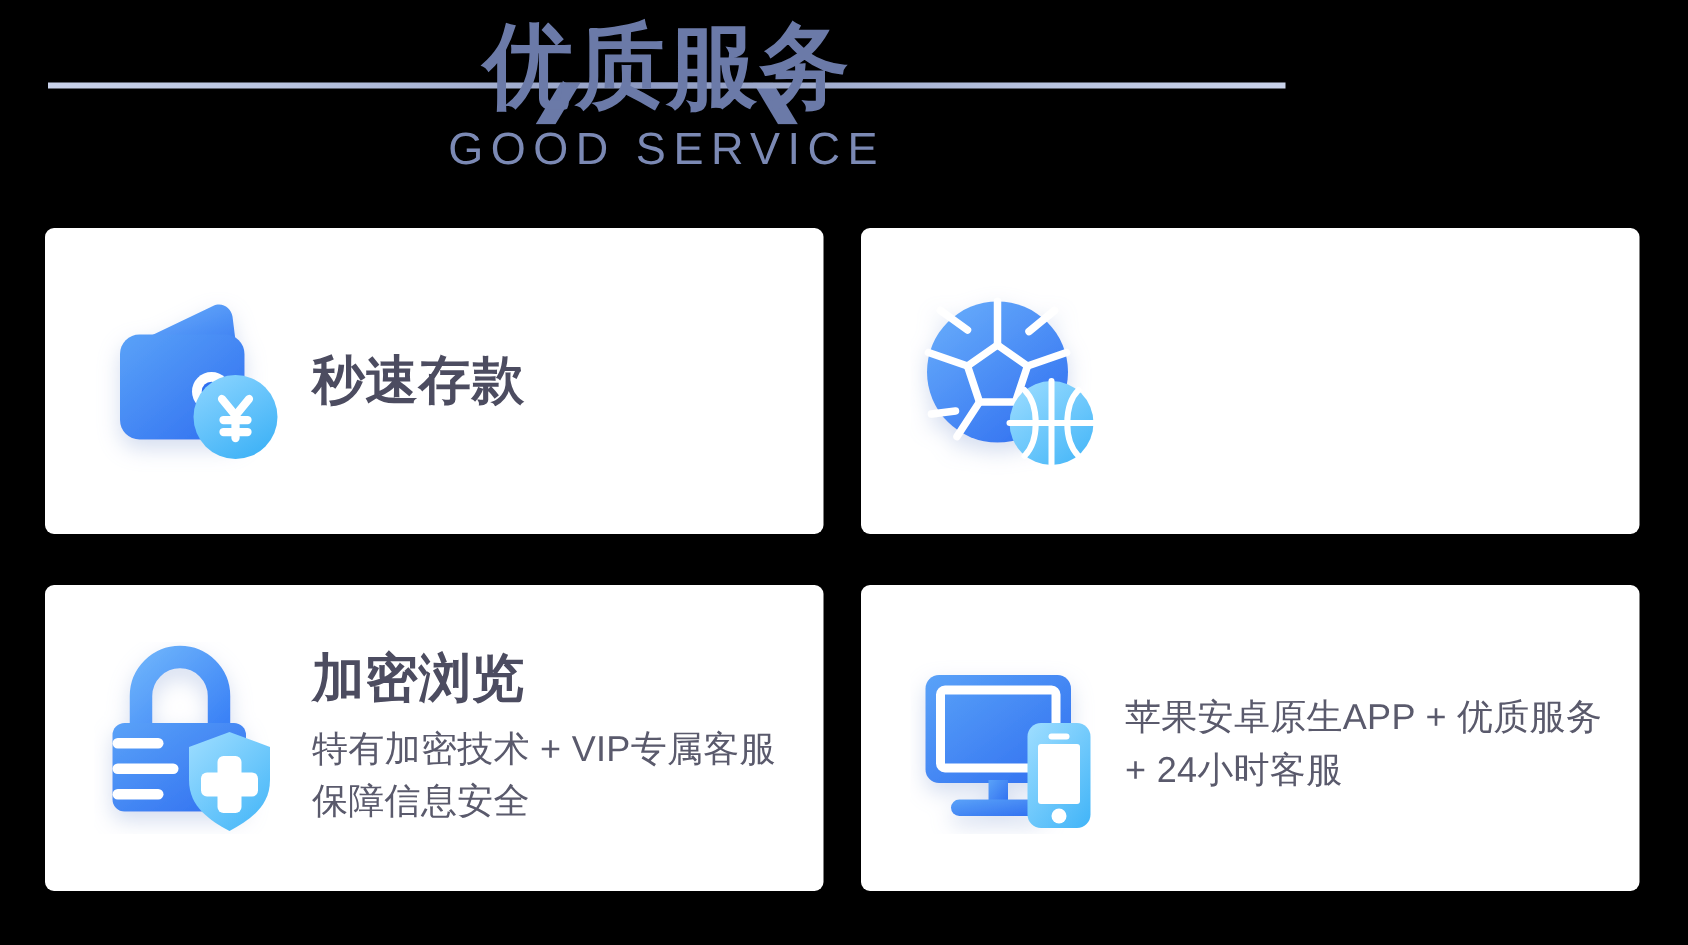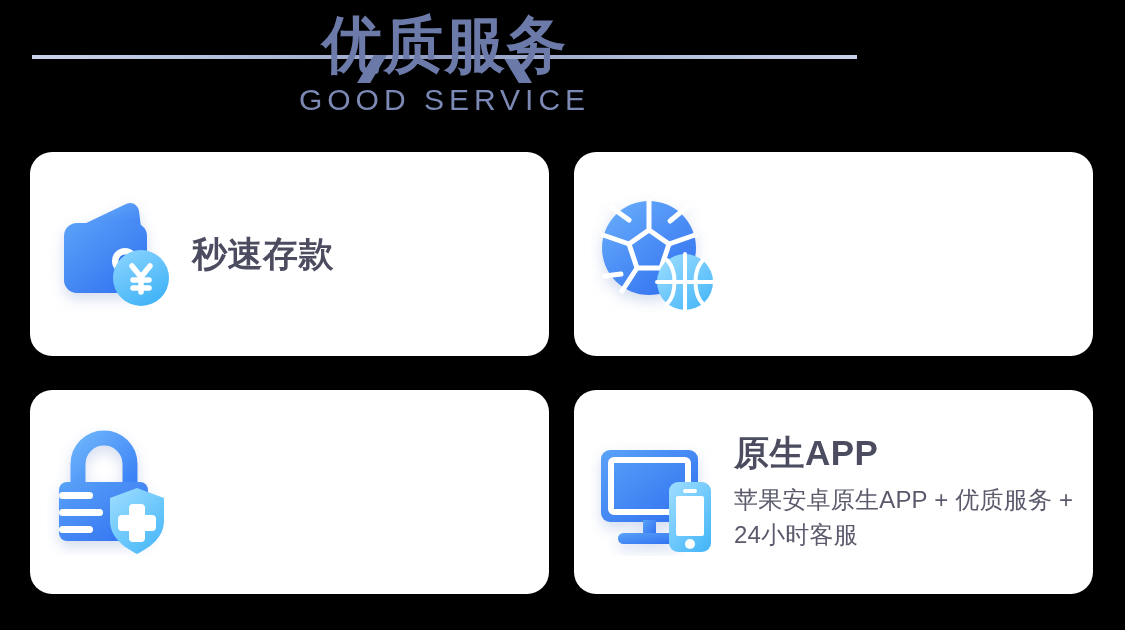--- a/index.html
+++ b/index.html
@@ -63,23 +63,23 @@
   .grid {
     position:absolute; left:30px; top:152px;
     width:1063px; height:442px;
     display:grid;
     grid-template-columns:519px 519px;
     grid-template-rows:204px 204px;
     column-gap:25px; row-gap:34px;
   }
   .card {
     background:#ffffff;
-    border-radius:22px;
+    border-radius:6px;
     display:flex; align-items:center;
-    padding:0 18px 0 6px;
+    padding:0 18px 0 22px;
     overflow:hidden;
   }
   .icon-wrap {
     flex:0 0 auto;
     width:150px; height:150px;
     position:relative;
     display:flex; align-items:center; justify-content:center;
   }
   .icon-wrap svg { display:block; }
   .card-text { flex:1 1 auto; min-width:0; padding-left:6px; }
@@ -232,20 +232,24 @@
               <rect x="12" y="98" width="34" height="7" rx="3.5"></rect>
             </g>
           </g>
           <path d="M90 60 L117 70 V92 c0 18 -14 27 -27 34 c-13 -7 -27 -16 -27 -34 V70 Z" fill="url(#shieldGrad)"></path>
           <g fill="#ffffff">
             <rect x="82" y="76" width="16" height="38" rx="4"></rect>
             <rect x="71" y="87" width="38" height="16" rx="4"></rect>
           </g>
         </svg>
       </div>
+      <div class="card-text">
+        <div class="card-title">加密浏览</div>
+        <div class="card-desc">特有加密技术 + VIP专属客服保障信息安全</div>
+      </div>
     </div>
 
     <div class="card card-4">
       <div class="icon-wrap">
         <svg width="128" height="128" viewBox="0 0 128 128" aria-hidden="true">
           <defs>
             <linearGradient id="monGrad" x1="0" y1="0" x2="1" y2="1">
               <stop offset="0%" stop-color="#5aa2f8"></stop>
               <stop offset="100%" stop-color="#2f6ef0"></stop>
             </linearGradient>
@@ -263,19 +267,18 @@
             <rect x="52" y="92" width="13" height="16" fill="url(#monGrad)"></rect>
             <rect x="27" y="105" width="63" height="11" rx="5.5" fill="url(#monGrad)"></rect>
           </g>
           <rect x="78" y="54" width="42" height="70" rx="9" fill="url(#phoneGrad)"></rect>
           <rect x="85" y="68" width="28" height="40" rx="2" fill="#ffffff"></rect>
           <rect x="92" y="61" width="14" height="4" rx="2" fill="#ffffff"></rect>
           <circle cx="99" cy="116" r="5" fill="#ffffff"></circle>
         </svg>
       </div>
       <div class="card-text">
-        <div class="card-title">原生APP</div>
         <div class="card-desc">苹果安卓原生APP + 优质服务 + 24小时客服</div>
       </div>
     </div>
 
   </div>
 </div>
 
 </body></html>

